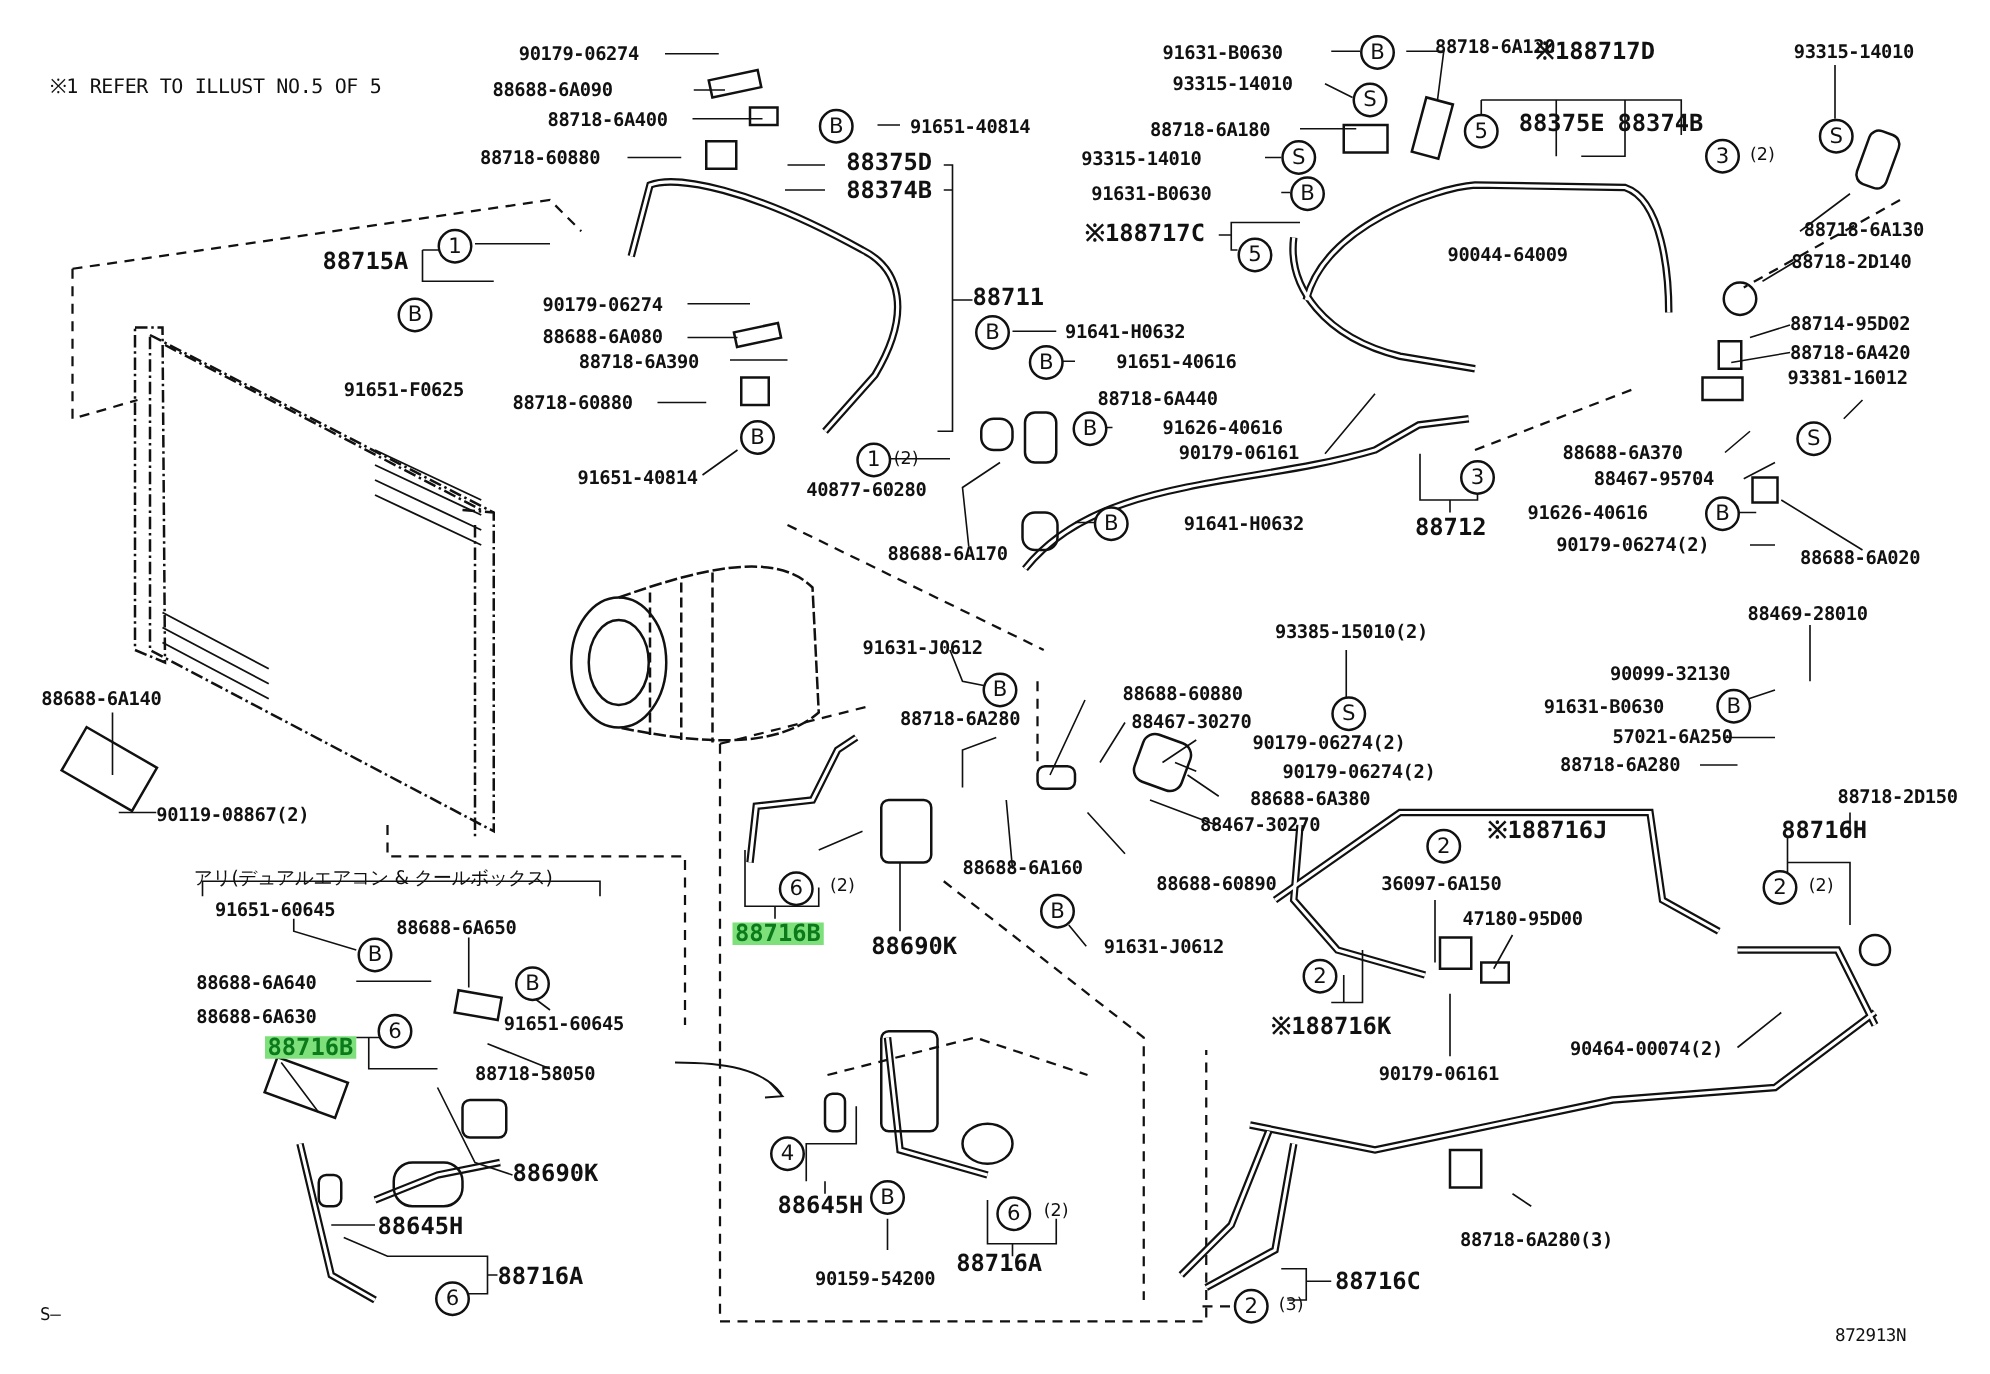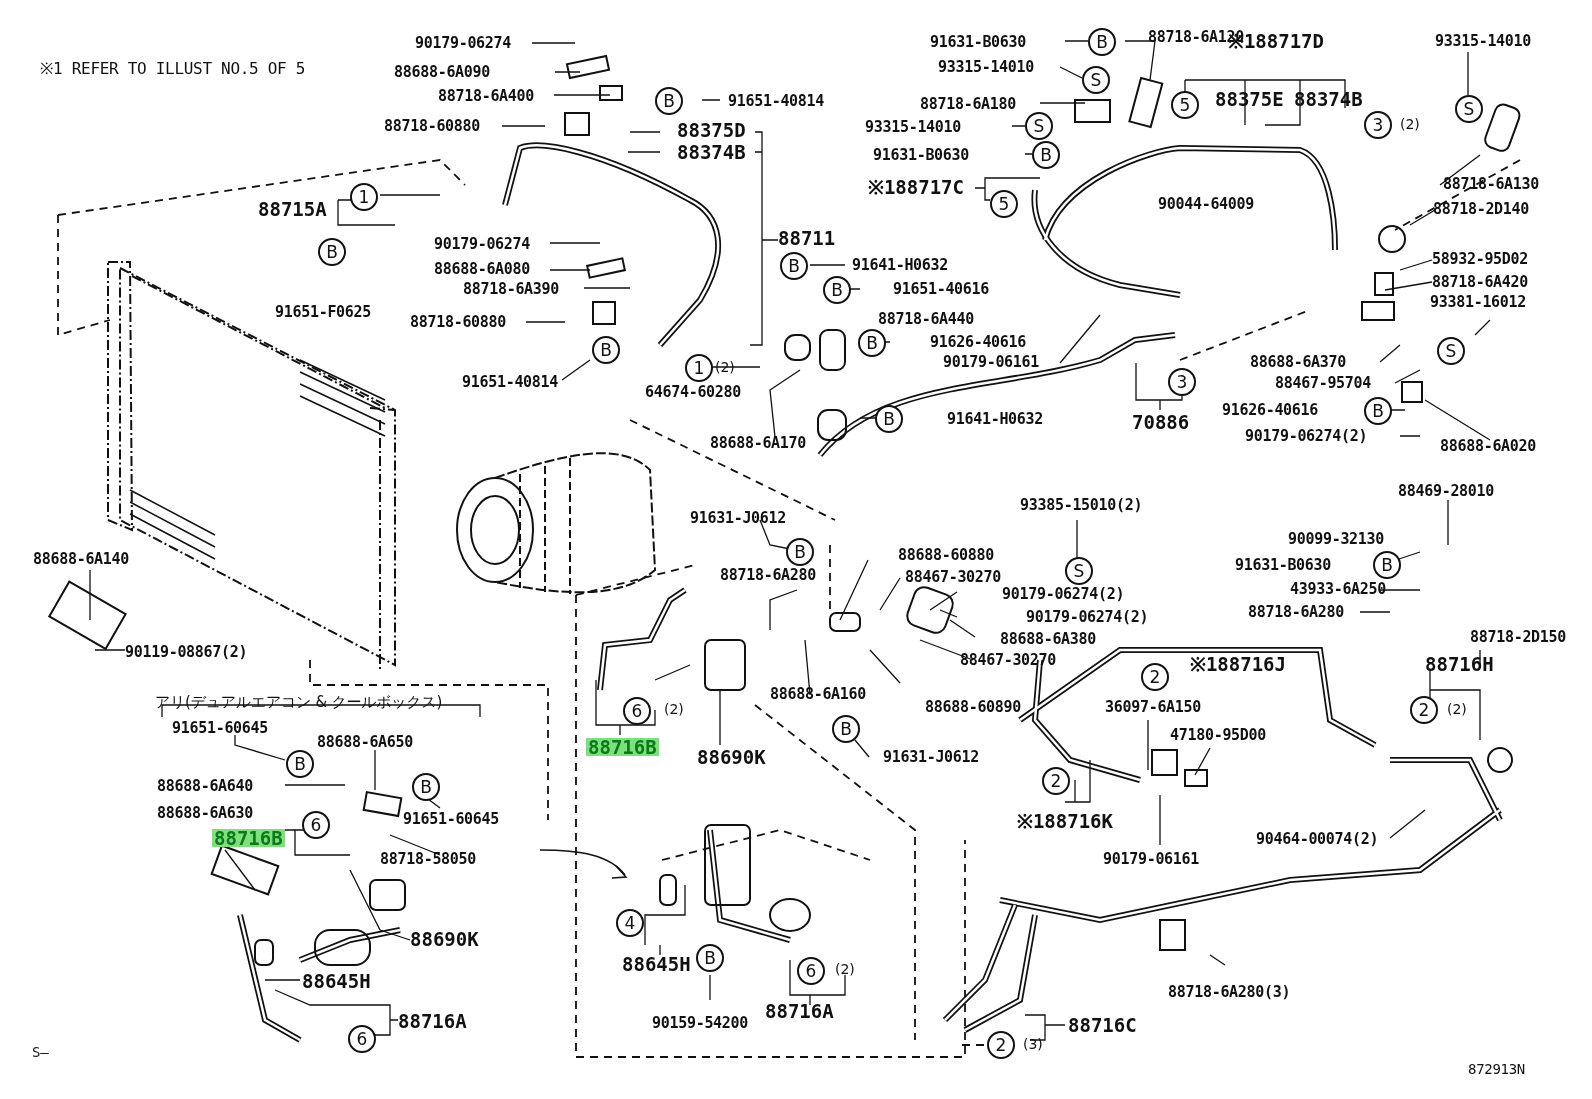--- a/index.html
+++ b/index.html
@@ -165,21 +165,21 @@
 <span class="lbl" style="left:275px;top:303px">91651-F0625</span>
 <span class="lbl" style="left:434px;top:235px">90179-06274</span>
 <span class="lbl" style="left:434px;top:260px">88688-6A080</span>
 <span class="lbl" style="left:463px;top:280px">88718-6A390</span>
 <span class="lbl" style="left:410px;top:313px">88718-60880</span>
 <div class="circ" style="left:592px;top:336px">B</div>
 <span class="lbl" style="left:462px;top:373px">91651-40814</span>
 <span class="lbl big" style="left:778px;top:229px">88711</span>
 <div class="circ" style="left:685px;top:354px">1</div>
 <span class="qty" style="left:715px;top:359px">(2)</span>
-<span class="lbl" style="left:645px;top:383px">64674-60280</span>
+<span class="lbl" style="left:645px;top:383px">40877-60280</span>
 
 <span class="lbl" style="left:930px;top:33px">91631-B0630</span>
 <div class="circ" style="left:1088px;top:28px">B</div>
 <span class="lbl" style="left:938px;top:58px">93315-14010</span>
 <div class="circ" style="left:1082px;top:66px">S</div>
 <span class="lbl" style="left:920px;top:95px">88718-6A180</span>
 <span class="lbl" style="left:865px;top:118px">93315-14010</span>
 <div class="circ" style="left:1025px;top:112px">S</div>
 <span class="lbl" style="left:873px;top:146px">91631-B0630</span>
 <div class="circ" style="left:1032px;top:141px">B</div>
@@ -190,21 +190,21 @@
 <span class="lbl big" style="left:1228px;top:32px">※188717D</span>
 <div class="circ" style="left:1171px;top:91px">5</div>
 <span class="lbl big" style="left:1215px;top:90px">88375E</span>
 <span class="lbl big" style="left:1294px;top:90px">88374B</span>
 <div class="circ" style="left:1364px;top:111px">3</div>
 <span class="qty" style="left:1400px;top:116px">(2)</span>
 <span class="lbl" style="left:1435px;top:32px">93315-14010</span>
 <div class="circ" style="left:1455px;top:95px">S</div>
 <span class="lbl" style="left:1443px;top:175px">88718-6A130</span>
 <span class="lbl" style="left:1433px;top:200px">88718-2D140</span>
-<span class="lbl" style="left:1432px;top:250px">58932-95D02</span>
+<span class="lbl" style="left:1432px;top:250px">88714-95D02</span>
 <span class="lbl" style="left:1432px;top:273px">88718-6A420</span>
 <span class="lbl" style="left:1430px;top:293px">93381-16012</span>
 <div class="circ" style="left:1437px;top:337px">S</div>
 <span class="lbl" style="left:1250px;top:353px">88688-6A370</span>
 <span class="lbl" style="left:1275px;top:374px">88467-95704</span>
 <span class="lbl" style="left:1222px;top:401px">91626-40616</span>
 <div class="circ" style="left:1364px;top:397px">B</div>
 <span class="lbl" style="left:1245px;top:427px">90179-06274(2)</span>
 <span class="lbl" style="left:1440px;top:437px">88688-6A020</span>
 
@@ -212,21 +212,21 @@
 <span class="lbl" style="left:852px;top:256px">91641-H0632</span>
 <div class="circ" style="left:823px;top:276px">B</div>
 <span class="lbl" style="left:893px;top:280px">91651-40616</span>
 <span class="lbl" style="left:878px;top:310px">88718-6A440</span>
 <div class="circ" style="left:858px;top:329px">B</div>
 <span class="lbl" style="left:930px;top:333px">91626-40616</span>
 <span class="lbl" style="left:943px;top:353px">90179-06161</span>
 <div class="circ" style="left:875px;top:405px">B</div>
 <span class="lbl" style="left:947px;top:410px">91641-H0632</span>
 <div class="circ" style="left:1168px;top:368px">3</div>
-<span class="lbl big" style="left:1132px;top:413px">70886</span>
+<span class="lbl big" style="left:1132px;top:413px">88712</span>
 <span class="lbl" style="left:710px;top:434px">88688-6A170</span>
 
 <span class="lbl" style="left:33px;top:550px">88688-6A140</span>
 <span class="lbl" style="left:125px;top:643px">90119-08867(2)</span>
 
 <span class="lbl" style="left:690px;top:509px">91631-J0612</span>
 <div class="circ" style="left:786px;top:538px">B</div>
 <span class="lbl" style="left:720px;top:566px">88718-6A280</span>
 <span class="lbl" style="left:898px;top:546px">88688-60880</span>
 <span class="lbl" style="left:905px;top:568px">88467-30270</span>
@@ -242,21 +242,21 @@
 <span class="lbl" style="left:883px;top:748px">91631-J0612</span>
 <div class="circ" style="left:623px;top:697px">6</div>
 <span class="qty" style="left:664px;top:701px">(2)</span>
 <span class="lbl big hl" style="left: 586px; top: 738px; background: rgb(126, 224, 122); color: rgb(10, 122, 26);">88716B</span>
 <span class="lbl big" style="left:697px;top:748px">88690K</span>
 
 <span class="lbl" style="left:1398px;top:482px">88469-28010</span>
 <span class="lbl" style="left:1288px;top:530px">90099-32130</span>
 <span class="lbl" style="left:1235px;top:556px">91631-B0630</span>
 <div class="circ" style="left:1373px;top:551px">B</div>
-<span class="lbl" style="left:1290px;top:580px">43933-6A250</span>
+<span class="lbl" style="left:1290px;top:580px">57021-6A250</span>
 <span class="lbl" style="left:1248px;top:603px">88718-6A280</span>
 <span class="lbl" style="left:1470px;top:628px">88718-2D150</span>
 <span class="lbl big" style="left:1425px;top:655px">88716H</span>
 <div class="circ" style="left:1410px;top:696px">2</div>
 <span class="qty" style="left:1447px;top:701px">(2)</span>
 <div class="circ" style="left:1141px;top:663px">2</div>
 <span class="lbl big" style="left:1190px;top:655px">※188716J</span>
 <span class="lbl" style="left:1105px;top:698px">36097-6A150</span>
 <span class="lbl" style="left:1170px;top:726px">47180-95D00</span>
 <div class="circ" style="left:1042px;top:767px">2</div>

